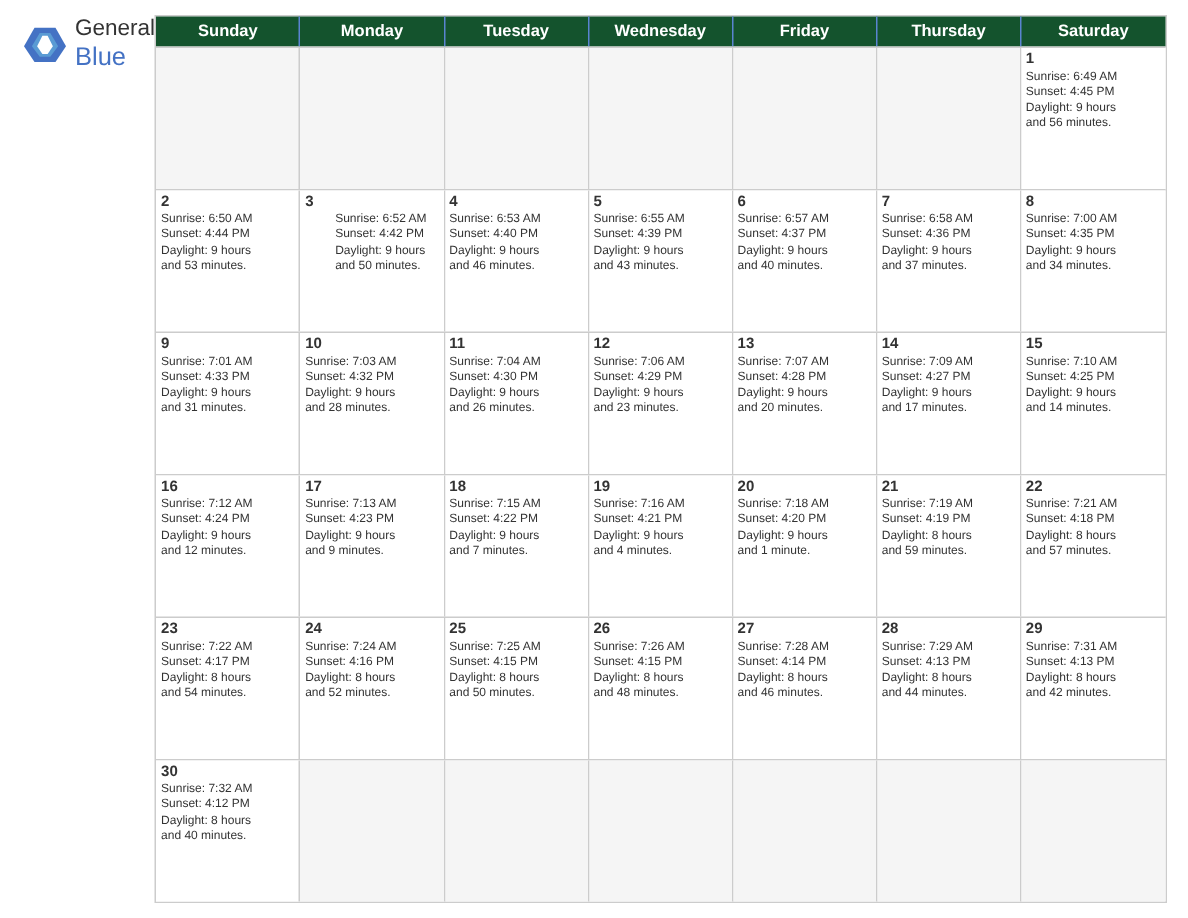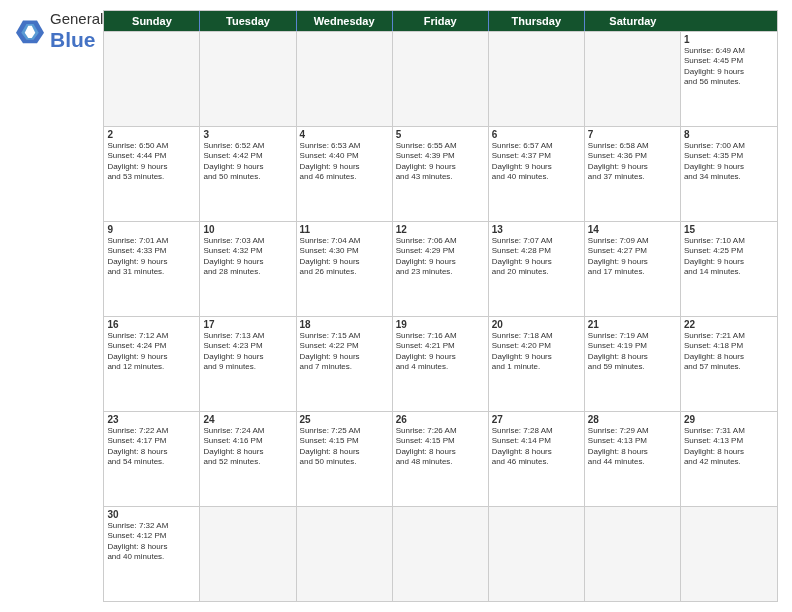--- a/index.html
+++ b/index.html
@@ -105,32 +105,33 @@
 <div class="page">
   <div class="header">
     <div class="logo">
       <svg class="logo-icon" viewBox="0 0 36 32" xmlns="http://www.w3.org/2000/svg">
         <polygon points="10,4 26,4 34,18 26,30 10,30 2,18" fill="#4472c4"></polygon>
         <polygon points="14,8 22,8 28,18 22,26 14,26 8,18" fill="#5a9bd4"></polygon>
         <polygon points="16,10 20,10 24,18 20,24 16,24 12,18" fill="#fff"></polygon>
       </svg>
       <div>
         <span style="font-size:15px;color:#333;">General</span><br>
-        <span style="font-size:21px;color:#4472c4;font-weight:bold;">Blue</span>
+        <span style="font-size:17px;color:#4472c4;font-weight:normal;">Blue</span>
       </div>
     </div>
     <div class="title-block">
       <div class="month-title"></div>
       <div class="subtitle"></div>
     </div>
   </div>
 
   <div class="calendar">
     <div class="cal-header">
     <div class="cal-header-cell">Sunday</div>
+        <div class="cal-header-cell">Monday</div>
         <div class="cal-header-cell">Tuesday</div>
         <div class="cal-header-cell">Wednesday</div>
         <div class="cal-header-cell">Friday</div>
         <div class="cal-header-cell">Thursday</div>
         <div class="cal-header-cell">Saturday</div>
       </div>
     <div class="cal-body">
     <div class="cal-row">
           <div class="cal-cell empty"></div>
           <div class="cal-cell empty"></div>
@@ -149,21 +150,21 @@
         <div class="cal-row">
           <div class="cal-cell">
             <span class="day-number">2</span>
             <div class="info" style="white-space: pre-line;">Sunrise: 6:50 AM
 Sunset: 4:44 PM
 Daylight: 9 hours
 and 53 minutes.</div>
           </div>
           <div class="cal-cell">
             <span class="day-number">3</span>
-            <div class="info" style="white-space: pre-line;">Sunrise: 6:52 AM
+            <div class="info" style="white-space: pre-line; margin-left: 20px;">Sunrise: 6:52 AM
 Sunset: 4:42 PM
 Daylight: 9 hours
 and 50 minutes.</div>
           </div>
           <div class="cal-cell">
             <span class="day-number">4</span>
             <div class="info" style="white-space: pre-line;">Sunrise: 6:53 AM
 Sunset: 4:40 PM
 Daylight: 9 hours
 and 46 minutes.</div>

